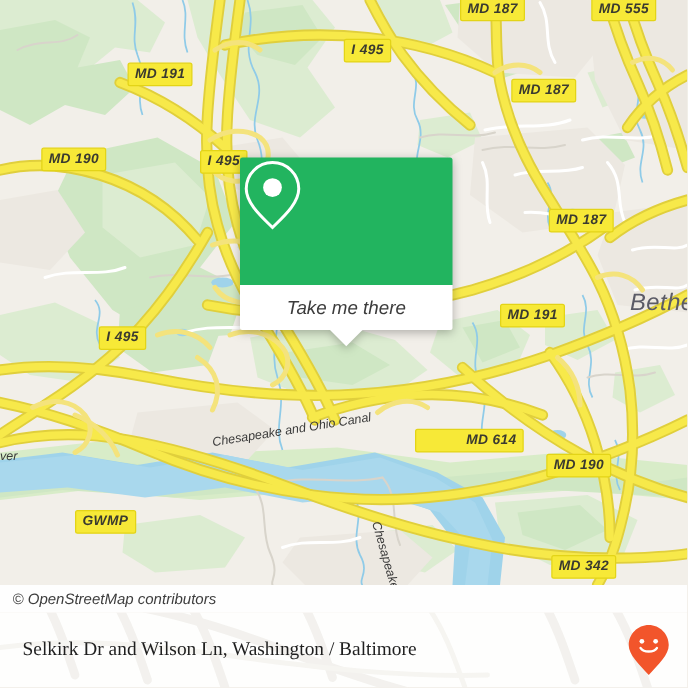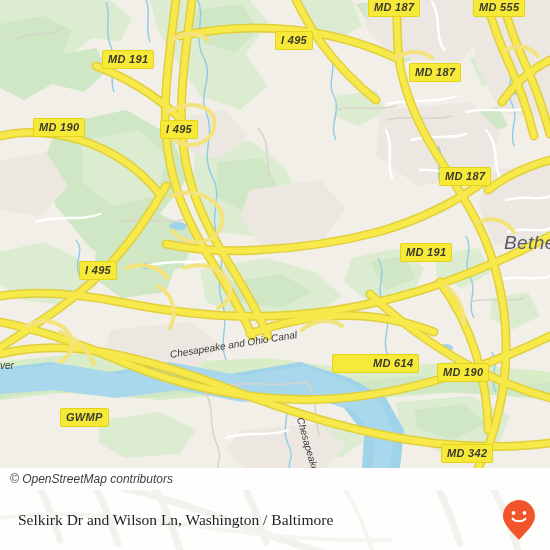--- a/index.html
+++ b/index.html
@@ -281,31 +281,43 @@
     <div class="shield" style="left:368px;top:-2px;">MD 187</div>
     <div class="shield" style="left:473px;top:-2px;">MD 555</div>
     <div class="shield" style="left:275px;top:31px;">I 495</div>
     <div class="shield" style="left:409px;top:63px;">MD 187</div>
     <div class="shield" style="left:102px;top:50px;">MD 191</div>
     <div class="shield" style="left:33px;top:118px;">MD 190</div>
     <div class="shield" style="left:160px;top:120px;">I 495</div>
     <div class="shield" style="left:439px;top:167px;">MD 187</div>
     <div class="shield" style="left:400px;top:243px;">MD 191</div>
     <div class="shield" style="left:79px;top:261px;">I 495</div>
-    <div class="shield" style="left:332px;top:354px;padding-left:40px;">MD 614</div>
+    <div class="shield" style="left:332px;top:343px;padding-left:40px;">MD 614</div>
     <div class="shield" style="left:437px;top:363px;">MD 190</div>
     <div class="shield" style="left:60px;top:408px;">GWMP</div>
     <div class="shield" style="left:441px;top:444px;">MD 342</div>
 
     <div class="place" style="left:504px;top:232px;">Bethe</div>
 
     <div class="waterlabel" style="left:170px;top:349px;transform:rotate(-9deg);transform-origin:left center;">Chesapeake and Ohio Canal</div>
     <div class="waterlabel" style="left:300px;top:412px;transform:rotate(74deg);transform-origin:left center;">Chesapeake and Oh</div>
     <div class="waterlabel" style="left:0px;top:360px;">ver</div>
 
+    <div id="card">
+      <div id="card-head">
+        <svg width="52" height="58" viewBox="0 0 52 58">
+          <path d="M26 4 C14.4 4 5 13.4 5 25 C5 37 18 48 26 56 C34 48 47 37 47 25 C47 13.4 37.6 4 26 4 Z" fill="none" stroke="#ffffff" stroke-width="2.4"></path>
+          <circle cx="26" cy="24" r="7.5" fill="#ffffff"></circle>
+        </svg>
+      </div>
+      <div id="card-foot">
+        <span>Take me there</span>
+      </div>
+      <div id="card-tail"></div>
+    </div>
   </div>
 
   <div id="attrib">
     <span>© OpenStreetMap contributors</span>
   </div>
 
   <div id="footer">
     <svg id="footer-ghost" width="550" height="60" viewBox="0 0 550 60">
       <g fill="none" stroke="#d9d5cd" stroke-width="7" stroke-linecap="round">
         <path d="M0,-4 C34,-12 68,-12 102,-6 C148,2 190,16 232,32 C280,50 328,66 378,76"></path>

